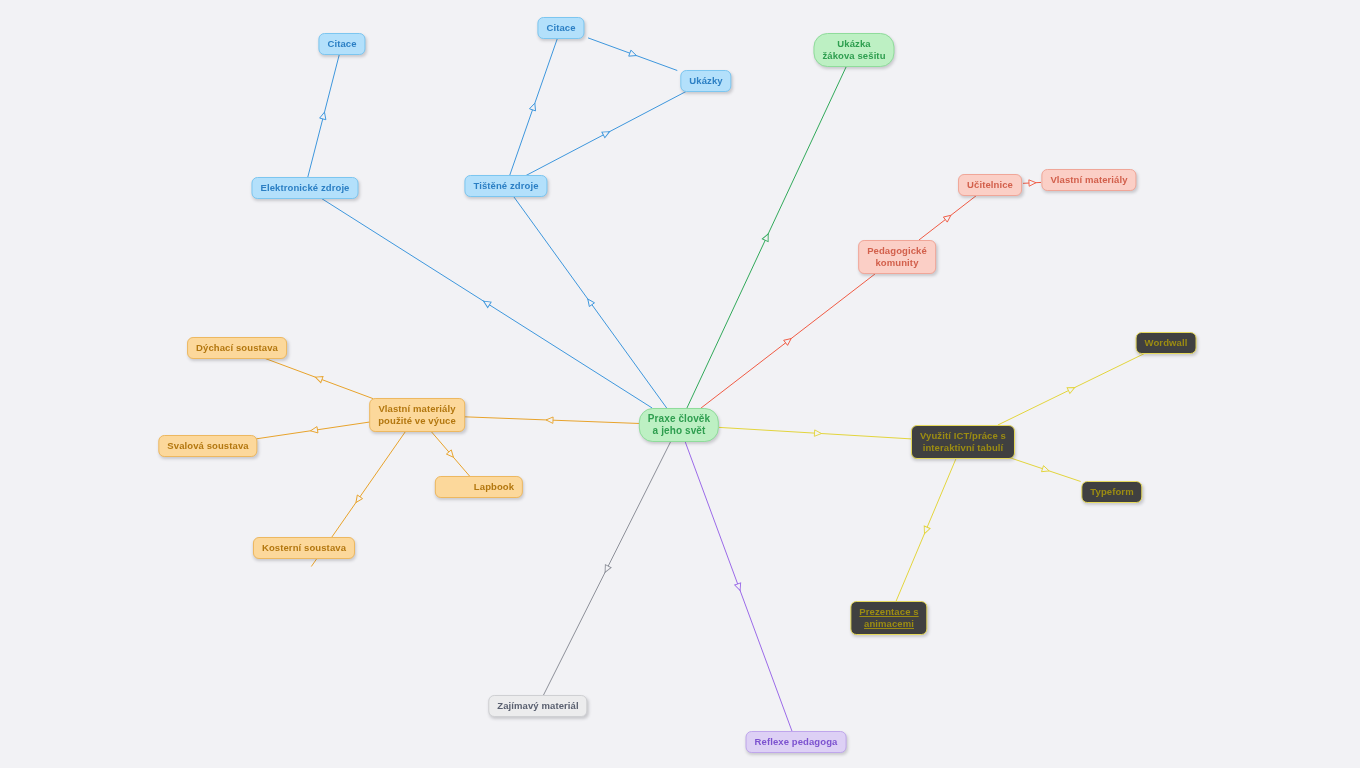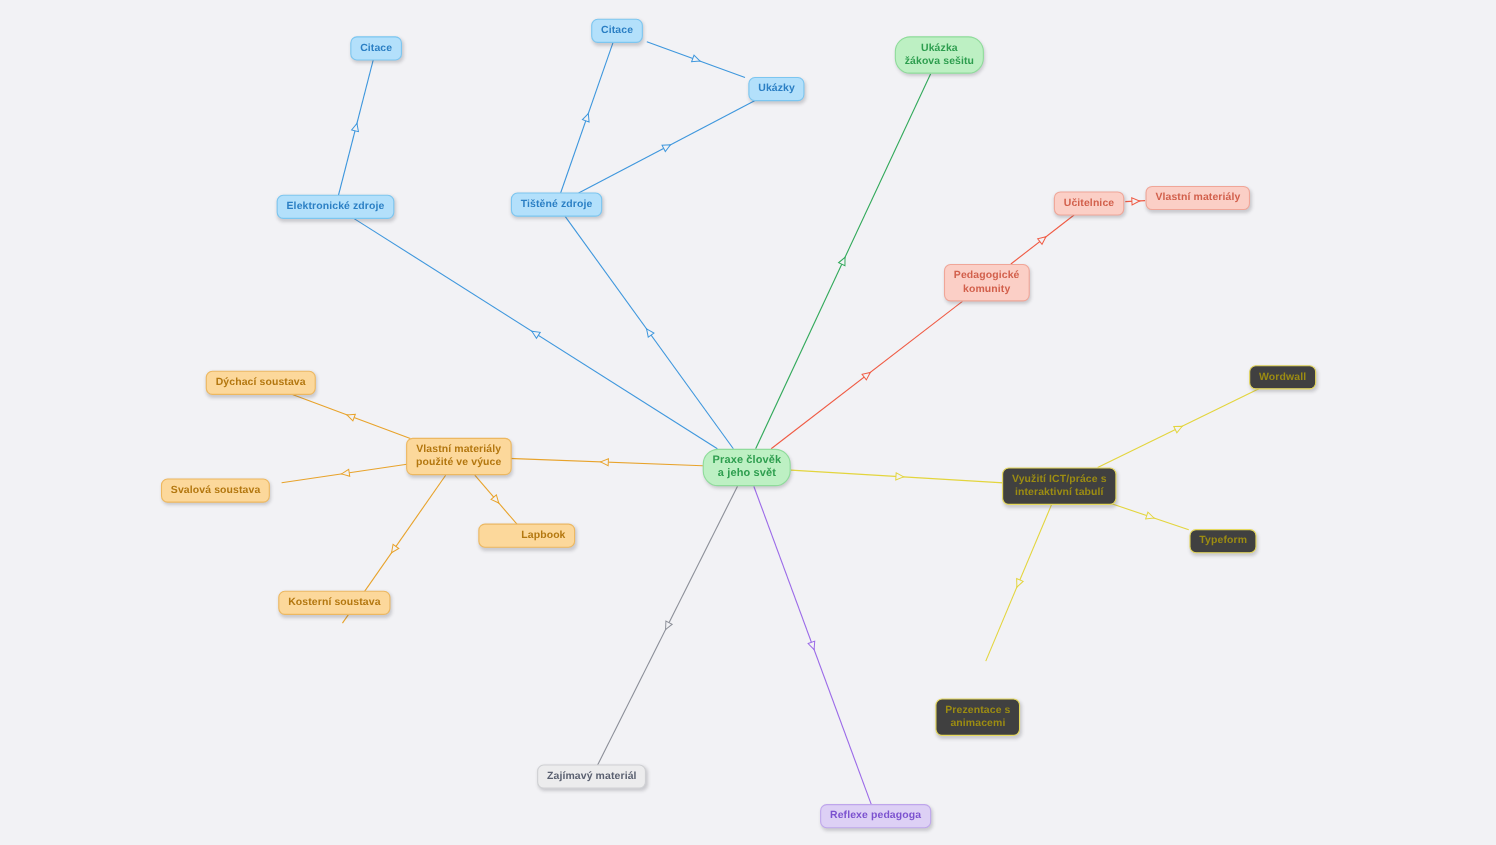--- a/index.html
+++ b/index.html
@@ -149,27 +149,27 @@
       <div class="node n-blue" style="left: 706px; top: 81px; min-width: 48px; min-height: 17px;">Ukázky</div>
       <div class="node n-blue" style="left: 305px; top: 188px; min-width: 94px; min-height: 17px;">Elektronické zdroje</div>
       <div class="node n-blue" style="left: 506px; top: 186px; min-width: 74px; min-height: 17px;">Tištěné zdroje</div>
       <div class="node n-green" style="left: 854px; top: 50px; min-width: 70px; min-height: 30px;">Ukázka
 žákova sešitu</div>
       <div class="node n-red" style="left: 1089px; top: 180px; min-width: 86px; min-height: 17px;">Vlastní materiály</div>
       <div class="node n-red" style="left: 990px; top: 185px; min-width: 56px; min-height: 17px;">Učitelnice</div>
       <div class="node n-red" style="left: 897px; top: 257px; min-width: 66px; min-height: 30px;">Pedagogické
 komunity</div>
       <div class="node n-orange" style="left: 237px; top: 348px; min-width: 86px; min-height: 17px;">Dýchací soustava</div>
-      <div class="node n-orange" style="left: 196px; top: 446px; min-width: 86px; min-height: 17px;">Svalová soustava</div>
+      <div class="node n-orange" style="left: 208px; top: 446px; min-width: 86px; min-height: 17px;">Svalová soustava</div>
       <div class="node n-orange" style="left: 417px; top: 415px; min-width: 78px; min-height: 30px;">Vlastní materiály
 použité ve výuce</div>
       <div class="node n-orange" style="left: 479px; top: 487px; min-width: 50px; min-height: 17px; padding-left: 38px;">Lapbook</div>
       <div class="node n-orange" style="left: 304px; top: 548px; min-width: 88px; min-height: 17px; text-align: center;">Kosterní soustava</div>
       <div class="node n-yellow" style="left: 1166px; top: 343px; min-width: 54px; min-height: 17px;">Wordwall</div>
       <div class="node n-yellow" style="left: 963px; top: 442px; min-width: 84px; min-height: 30px;">Využití ICT/práce s
 interaktivní tabulí</div>
       <div class="node n-yellow" style="left: 1112px; top: 492px; min-width: 54px; min-height: 17px;">Typeform</div>
-      <div class="node n-yellow" style="left: 889px; top: 652px; min-width: 64px; min-height: 30px;">Prezentace s
+      <div class="node n-yellow" style="left: 889px; top: 618px; min-width: 64px; min-height: 30px; text-decoration: underline;">Prezentace s
 animacemi</div>
       <div class="node n-gray" style="left: 538px; top: 706px; min-width: 88px; min-height: 17px;">Zajímavý materiál</div>
       <div class="node n-purple" style="left: 796px; top: 742px; min-width: 88px; min-height: 17px;">Reflexe pedagoga</div>
     </div>
 </div>
 
 </body></html>

